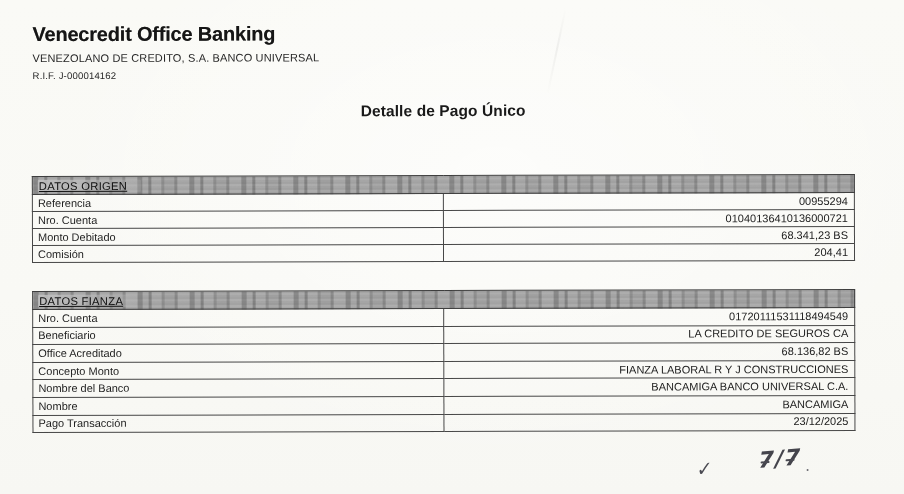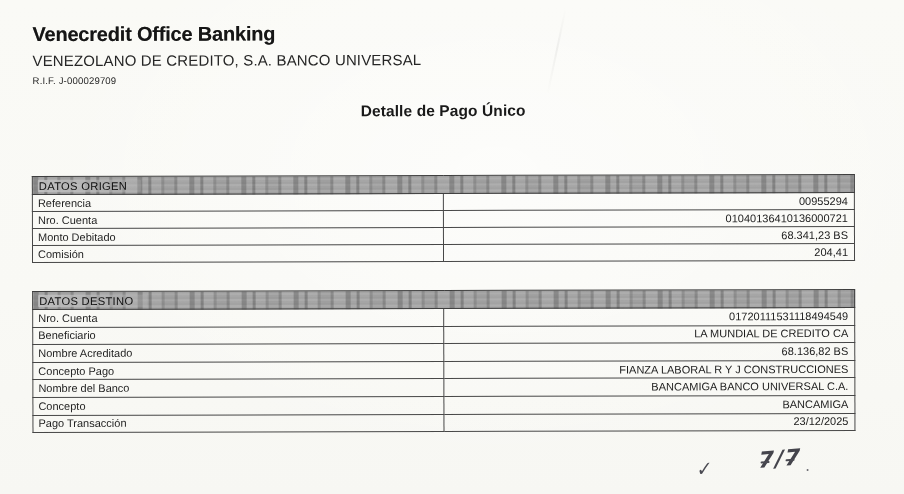--- a/index.html
+++ b/index.html
@@ -20,21 +20,21 @@
     position:absolute; left:556px; top:8px; width:2px; height:88px;
     background:linear-gradient(180deg, rgba(0,0,0,0) 0%, rgba(0,0,0,0.05) 45%, rgba(0,0,0,0) 100%);
     transform:rotate(12deg);
   }
 
   .brand { position:absolute; left:33px; top:22px; }
   .brand-name {
     font-size:20px; font-weight:bold; color:#161616; letter-spacing:-0.2px;
     text-shadow:0 0 0.4px rgba(0,0,0,0.5);
   }
-  .brand-sub { font-size:15px; color:#262626; margin-top:6px; letter-spacing:0.15px; }
+  .brand-sub { font-size:11px; color:#262626; margin-top:6px; letter-spacing:0.15px; }
   .brand-rif { font-size:9.6px; color:#262626; margin-top:6px; letter-spacing:0.15px; }
 
   .doc-title {
     position:absolute; left:32px; top:102px; width:823px;
     text-align:center; font-size:15.5px; font-weight:bold; color:#191919;
     letter-spacing:0.1px;
   }
 
   table.doc-table {
     position:absolute; left:32px; width:823px;
@@ -55,21 +55,21 @@
         rgba(116,116,116,0.55) 0 5px, rgba(181,181,181,0.35) 5px 11px,
         rgba(98,98,98,0.45) 11px 14px, rgba(190,190,190,0.30) 14px 24px,
         rgba(126,126,126,0.50) 24px 27px, rgba(172,172,172,0.25) 27px 37px,
         rgba(104,104,104,0.40) 37px 40px, rgba(196,196,196,0.28) 40px 52px),
       repeating-linear-gradient(0deg,
         rgba(150,150,150,0.35) 0 2px, rgba(200,200,200,0.18) 2px 4px,
         rgba(130,130,130,0.30) 4px 6px);
   }
   table.doc-table th.band .band-label {
     background:linear-gradient(90deg, rgba(195,195,195,0.85), rgba(185,185,185,0.25));
-    padding:0 14px 0 1px; border-radius:1px;
+    padding:0 14px 0 1px; border-radius:1px;text-decoration:underline;
   }
   table.doc-table td {
     height:17px; padding:1px 6px 2px 5px;
     border-bottom:1.4px solid #474747;
     white-space:nowrap; overflow:hidden;
   }
   #table-destino td { height:17.6px; }
   td.cell-label { width:49.3%; border-left:1.6px solid #474747; border-right:1.4px solid #474747; }
   td.cell-value { text-align:right; border-right:1.6px solid #474747; color:#1b1b1b; }
 
@@ -93,21 +93,21 @@
 </head>
 <body>
 
 <div class="scan">
 
   <div class="crease"></div>
 
   <div class="brand">
     <div class="brand-name">Venecredit Office Banking</div>
     <div class="brand-sub">VENEZOLANO DE CREDITO, S.A. BANCO UNIVERSAL</div>
-    <div class="brand-rif">R.I.F. J-000029709</div>
+    <div class="brand-rif">R.I.F. J-000014162</div>
   </div>
 
   <div class="doc-title">Detalle de Pago Único</div>
 
   <table class="doc-table" id="table-origen">
     <thead>
       <tr>
         <th class="band" colspan="2"><span class="band-label">DATOS ORIGEN</span></th>
       </tr>
     </thead>
@@ -127,46 +127,46 @@
       <tr>
         <td class="cell-label">Comisión</td>
         <td class="cell-value">204,41</td>
       </tr>
     </tbody>
   </table>
 
   <table class="doc-table" id="table-destino">
     <thead>
       <tr>
-        <th class="band" colspan="2"><span class="band-label">DATOS DESTINO</span></th>
+        <th class="band" colspan="2"><span class="band-label">DATOS FIANZA</span></th>
       </tr>
     </thead>
     <tbody>
       <tr>
         <td class="cell-label">Nro. Cuenta</td>
         <td class="cell-value">01720111531118494549</td>
       </tr>
       <tr>
         <td class="cell-label">Beneficiario</td>
-        <td class="cell-value">LA MUNDIAL DE CREDITO CA</td>
+        <td class="cell-value">LA CREDITO DE SEGUROS CA</td>
       </tr>
       <tr>
-        <td class="cell-label">Nombre Acreditado</td>
+        <td class="cell-label">Office Acreditado</td>
         <td class="cell-value">68.136,82 BS</td>
       </tr>
       <tr>
-        <td class="cell-label">Concepto Pago</td>
+        <td class="cell-label">Concepto Monto</td>
         <td class="cell-value">FIANZA LABORAL R Y J CONSTRUCCIONES</td>
       </tr>
       <tr>
         <td class="cell-label">Nombre del Banco</td>
         <td class="cell-value">BANCAMIGA BANCO UNIVERSAL C.A.</td>
       </tr>
       <tr>
-        <td class="cell-label">Concepto</td>
+        <td class="cell-label">Nombre</td>
         <td class="cell-value">BANCAMIGA</td>
       </tr>
       <tr>
         <td class="cell-label">Pago Transacción</td>
         <td class="cell-value">23/12/2025</td>
       </tr>
     </tbody>
   </table>
 
   <div class="handwriting">

